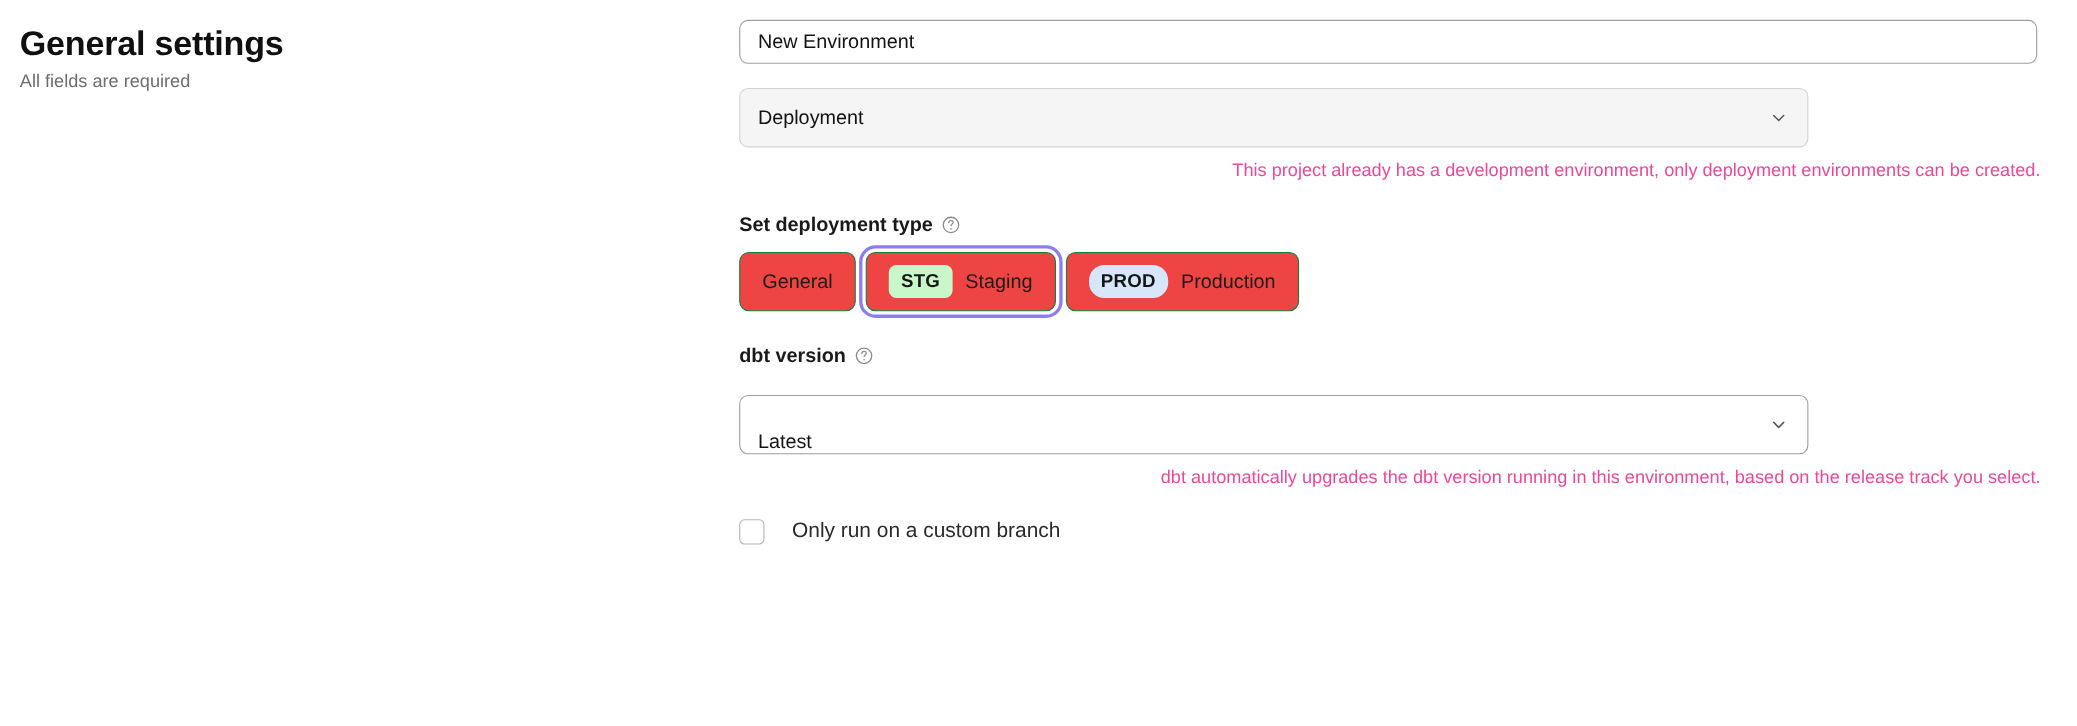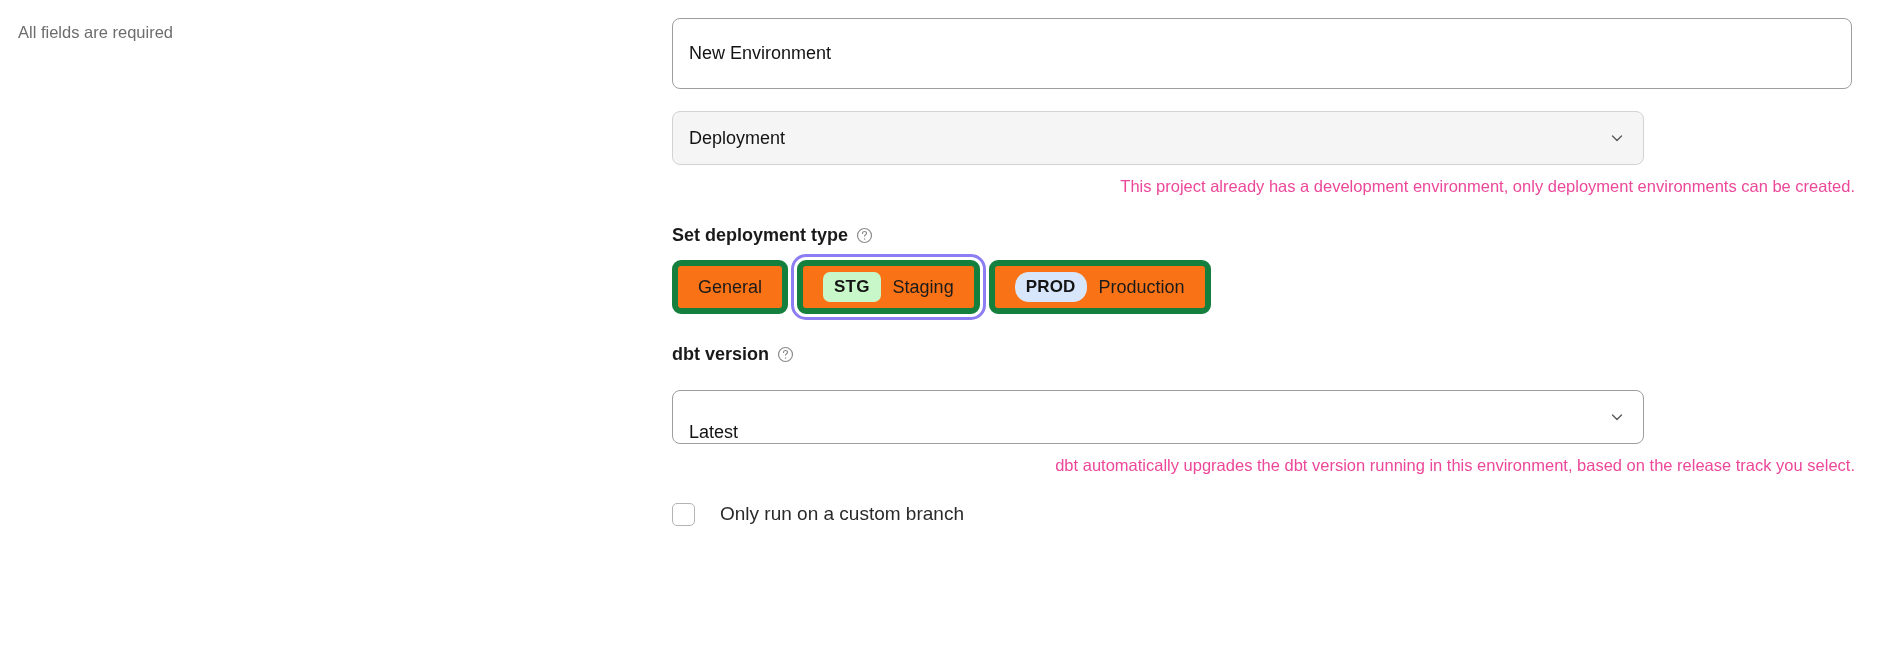--- a/index.html
+++ b/index.html
@@ -58,21 +58,21 @@
     line-height: 1.25;
     display: block;
     margin-bottom: 9px;
   }
   .field-label.disabled { color: #a8a8a8; }
 
   .text-input {
     display: flex;
     align-items: center;
     width: 1180px;
-    height: 71px;
+    height: 40px;
     border: 1px solid #9e9e9e;
     border-radius: 8px;
     background: #ffffff;
     padding: 0 16px;
     font-size: 18px;
     color: #131313;
   }
 
   .select-box {
     position: relative;
@@ -144,23 +144,23 @@
     align-items: center;
     gap: 9px;
     margin-top: 14px;
   }
   .seg-btn {
     display: flex;
     align-items: center;
     gap: 12px;
     height: 54px;
     padding: 0 20px;
-    border: 6px solid #15803d;
+    border: 1px solid #15803d;
     border-radius: 9px;
-    background: #f97316;
+    background: #ef4444;
     font-size: 18px;
     color: #1b1b1b;
     cursor: pointer;
     white-space: nowrap;
   }
   .seg-btn.focused {
     outline: 3px solid #8d7df3;
     outline-offset: 3px;
   }
   .badge {
@@ -204,20 +204,21 @@
   .mt-22 { margin-top: 22px; }
   .mt-28 { margin-top: 28px; }
   .mt-30 { margin-top: 30px; }
 </style>
 </head>
 <body>
 
 <div class="page">
 
   <div class="left-col">
+    <h1 class="page-title">General settings</h1>
     <p class="page-subtitle">All fields are required</p>
   </div>
 
   <div class="right-col">
 
     <div class="block">
       <div class="text-input">
         <span>New Environment</span>
       </div>
     </div>

